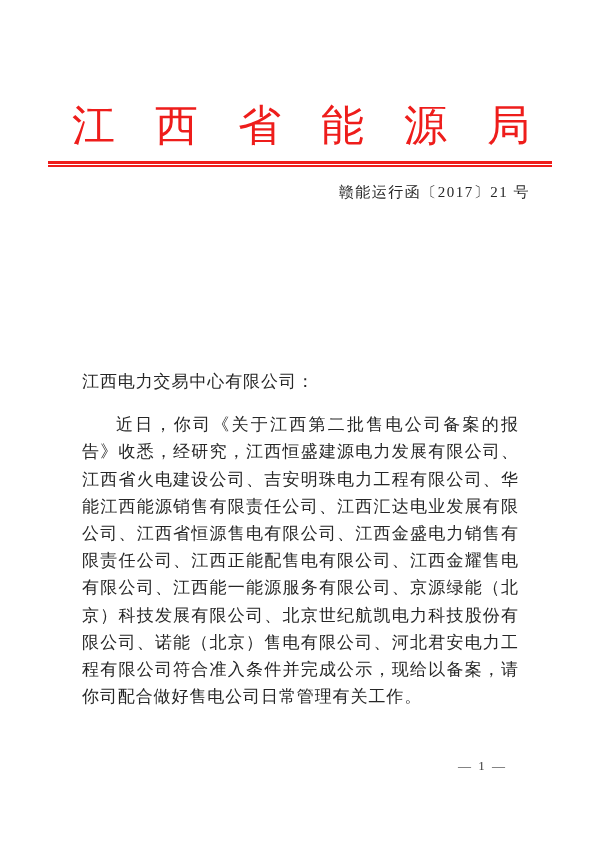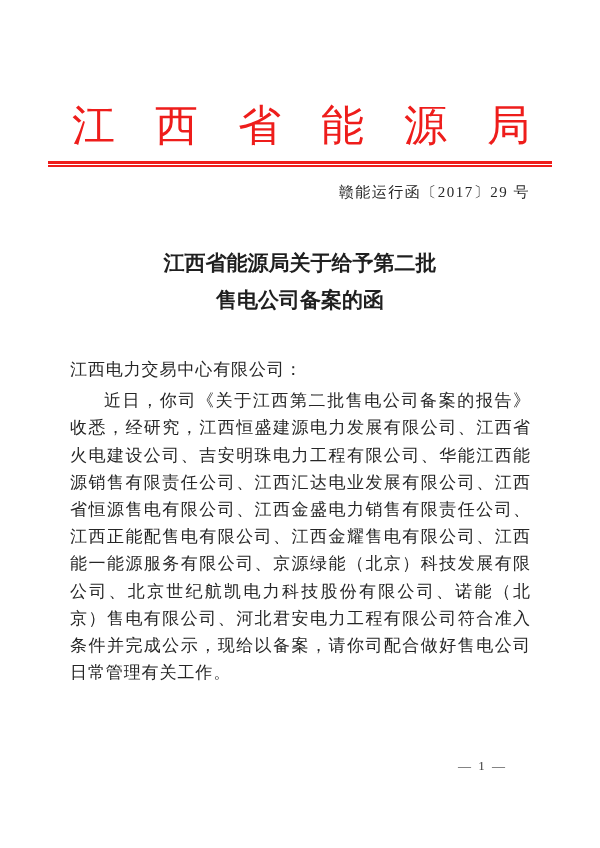--- a/index.html
+++ b/index.html
@@ -60,21 +60,21 @@
     position: absolute;
     top: 352px;
     left: 66px;
     width: 469px;
     font-size: 17px;
     line-height: 27.2px;
     letter-spacing: 0.9px;
     text-align: justify;
     color: var(--ink);
   }
-  .doc-body p { margin: 4px; }
+  .doc-body p { margin: 16px; }
   .doc-body .paragraph { text-indent: 2em; }
   .doc-date {
     position: absolute;
     top: 699px;
     right: 133px;
     font-size: 16px;
     letter-spacing: 1px;
     white-space: nowrap;
   }
   .page-number {
@@ -100,26 +100,22 @@
     <span>源</span>
     <span>局</span>
   </div>
 
   <div class="red-rule">
     <div class="rule-thick"></div>
     <div class="rule-gap"></div>
     <div class="rule-thin"></div>
   </div>
 
-  <div class="doc-number">赣能运行函〔2017〕29 号</div>
+  <div class="doc-number">赣能运行函〔2017〕21 号</div>
 
-  <div class="doc-title">
-    <div>江西省能源局关于给予第二批</div>
-    <div>售电公司备案的函</div>
-  </div>
 
   <div class="doc-body">
     <p class="salutation">江西电力交易中心有限公司：</p>
     <p class="paragraph">近日，你司《关于江西第二批售电公司备案的报告》收悉，经研究，江西恒盛建源电力发展有限公司、江西省火电建设公司、吉安明珠电力工程有限公司、华能江西能源销售有限责任公司、江西汇达电业发展有限公司、江西省恒源售电有限公司、江西金盛电力销售有限责任公司、江西正能配售电有限公司、江西金耀售电有限公司、江西能一能源服务有限公司、京源绿能（北京）科技发展有限公司、北京世纪航凯电力科技股份有限公司、诺能（北京）售电有限公司、河北君安电力工程有限公司符合准入条件并完成公示，现给以备案，请你司配合做好售电公司日常管理有关工作。</p>
   </div>
 
 
   <div class="page-number">— 1 —</div>
 
 </div>

